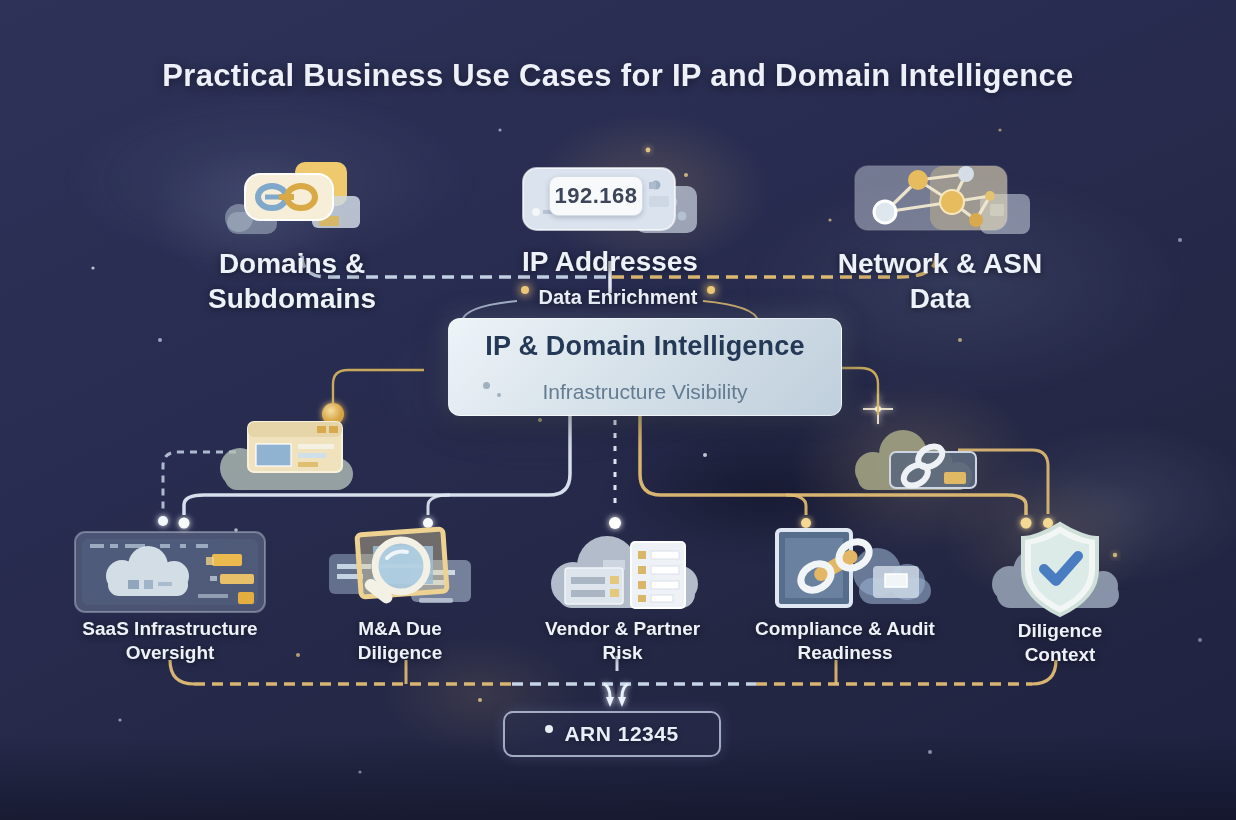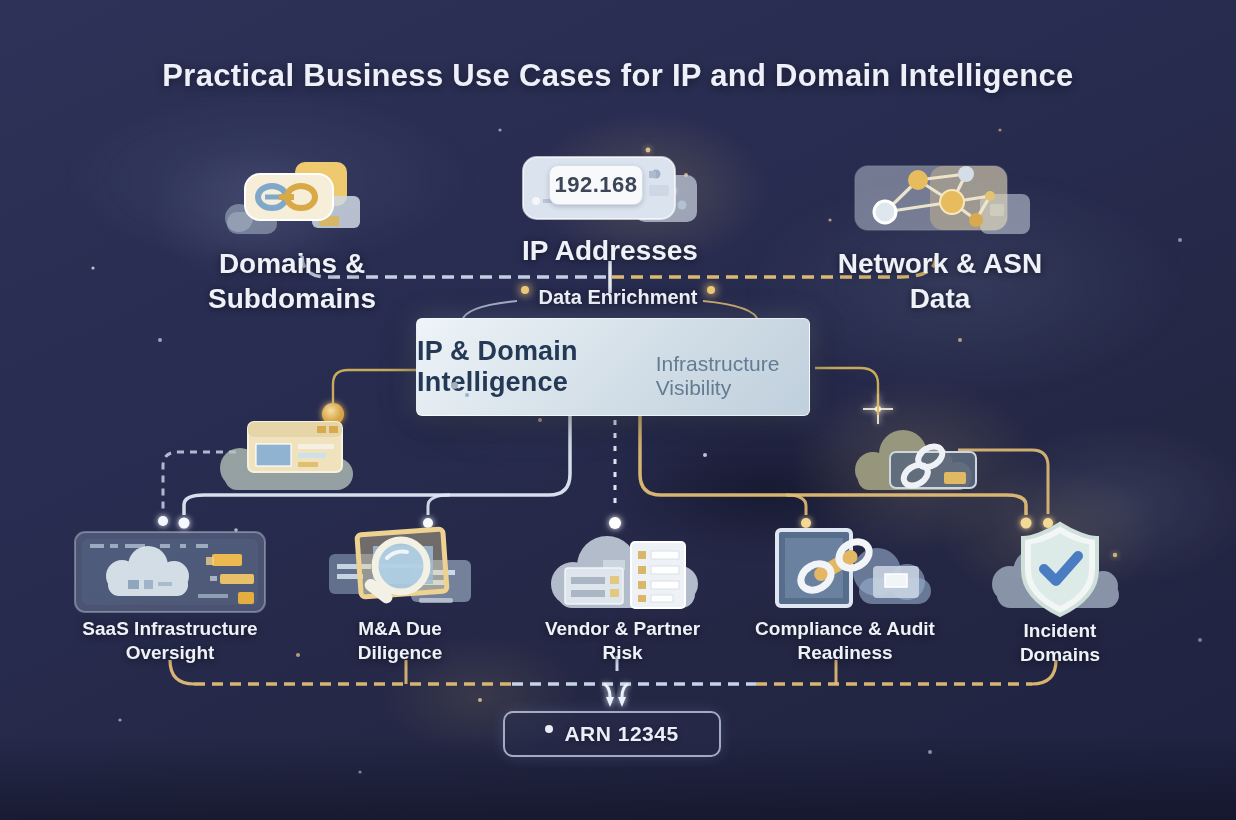--- a/index.html
+++ b/index.html
@@ -35,25 +35,25 @@
     text-shadow:0 1px 7px rgba(0,0,0,.55);
   }
   .top-node{position:absolute;display:flex;flex-direction:column;align-items:center;}
   .top-node .nlabel{font-size:28px;margin-top:4px;}
   .bot-node{position:absolute;display:flex;flex-direction:column;align-items:center;}
   .bot-node .nlabel{font-size:19px;margin-top:1px;}
   .iconwrap{position:relative;}
 
   
   .center-box{
-    position:absolute;left:416px;top:318px;width:392px;height:96px;border-radius:6px;
+    position:absolute;left:448px;top:318px;width:392px;height:96px;border-radius:12px;
     background:linear-gradient(135deg,#eef4f8 0%,#d7e2ea 45%,#bfcfdc 100%);
     border:1px solid rgba(255,255,255,.6);
     box-shadow:0 8px 34px rgba(0,0,0,.4),0 0 26px rgba(190,215,240,.25);
-    display:flex;flex-direction:row;align-items:center;justify-content:center;
+    display:flex;flex-direction:column;align-items:center;justify-content:center;
   }
   .center-box .cb-title{font-size:27px;font-weight:bold;color:#243955;letter-spacing:.2px;}
   .center-box .cb-sub{font-size:21px;color:#647c92;margin-top:18px;}
   .cb-dot{position:absolute;background:#9fb0bf;border-radius:50%;}
   .cbd1{width:7px;height:7px;left:34px;bottom:26px;}
   .cbd2{width:4px;height:4px;left:48px;bottom:18px;}
 
   
   .enrich{
     position:absolute;top:286px;left:0;width:100%;display:flex;
@@ -198,21 +198,21 @@
         <rect x="28" y="14" width="88" height="46" rx="15" fill="#f6eed8" stroke="#ffffff" stroke-width="2"></rect>
         <ellipse cx="55" cy="37" rx="14" ry="11" fill="none" stroke="#7fa8cb" stroke-width="6"></ellipse>
         <line x1="48" y1="37" x2="62" y2="37" stroke="#7fa8cb" stroke-width="5"></line>
         <ellipse cx="84" cy="37" rx="14" ry="11" fill="none" stroke="#d8a945" stroke-width="6"></ellipse>
         <line x1="62" y1="37" x2="77" y2="37" stroke="#d8a945" stroke-width="6"></line>
       </svg>
     </div>
     <div class="nlabel">Domains &amp; Subdomains</div>
   </div>
 
-  <div class="top-node" style="left:480px;top:149px;width:260px;">
+  <div class="top-node" style="left:480px;top:160px;width:260px;">
     <div class="iconwrap">
       <svg width="190" height="80" viewBox="0 0 190 80">
         <rect x="120" y="26" width="62" height="47" rx="10" fill="#c6d2e0" opacity=".7"></rect>
         <circle cx="140" cy="46" r="4.5" fill="#a9b6c6"></circle>
           <circle cx="157" cy="42" r="5.5" fill="#b4c1d1"></circle>
         <circle cx="148" cy="60" r="4.5" fill="#a9b6c6"></circle>
           <circle cx="167" cy="56" r="4.5" fill="#b4c1d1"></circle>
         <rect x="8" y="8" width="152" height="62" rx="14" fill="#dbe4ee" stroke="rgba(255,255,255,.65)" stroke-width="2"></rect>
         <circle cx="21" cy="52" r="4" fill="#f4f6f8"></circle>
         <rect x="28" y="50" width="12" height="4" fill="#b9c4d4"></rect>
@@ -426,21 +426,21 @@
             <circle cx="62" cy="52" r="24"></circle>
           <circle cx="98" cy="58" r="20"></circle>
             <circle cx="128" cy="66" r="15"></circle>
           <rect x="22" y="62" width="122" height="26" rx="13"></rect>
         </g>
         <path d="M85,4 C71,13 56,18 48,18 L48,50 C48,72 66,86 85,95 C104,86 122,72 122,50 L122,18 C114,18 99,13 85,4 Z" fill="#f2f7f6" stroke="#cfe0db" stroke-width="4"></path>
         <path d="M85,13 C74,20 62,24 56,24 L56,49 C56,67 70,79 85,86 C100,79 114,67 114,49 L114,24 C108,24 96,20 85,13 Z" fill="#dcebe7"></path>
         <path d="M69,49 L81,61 L103,36" fill="none" stroke="#4a7cc2" stroke-width="10" stroke-linecap="round" stroke-linejoin="round"></path>
       </svg>
     </div>
-    <div class="nlabel" style="max-width:120px;">Incident Domains</div>
+    <div class="nlabel" style="max-width:120px;">Diligence Context</div>
   </div>
 
   <div class="arn-box">
     <span class="arn-dot"></span>
     <span class="arn-text">ARN 12345</span>
   </div>
 
 </div>
 
 </body></html>

